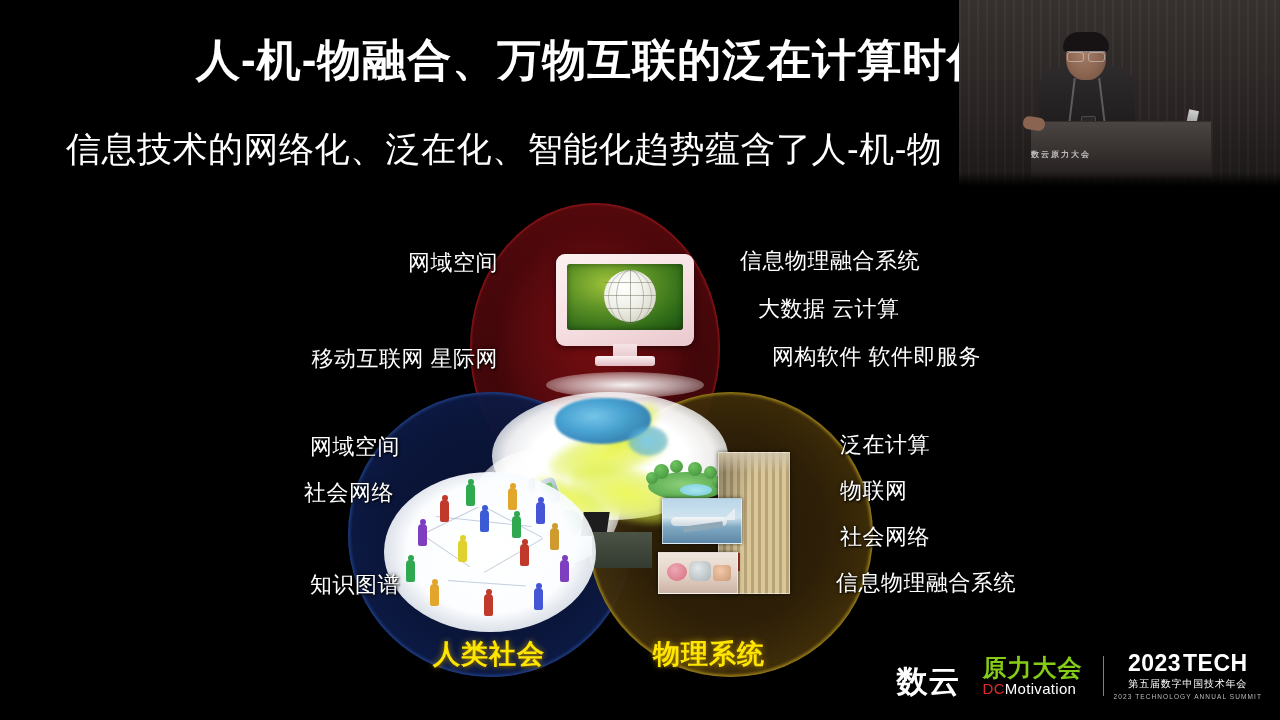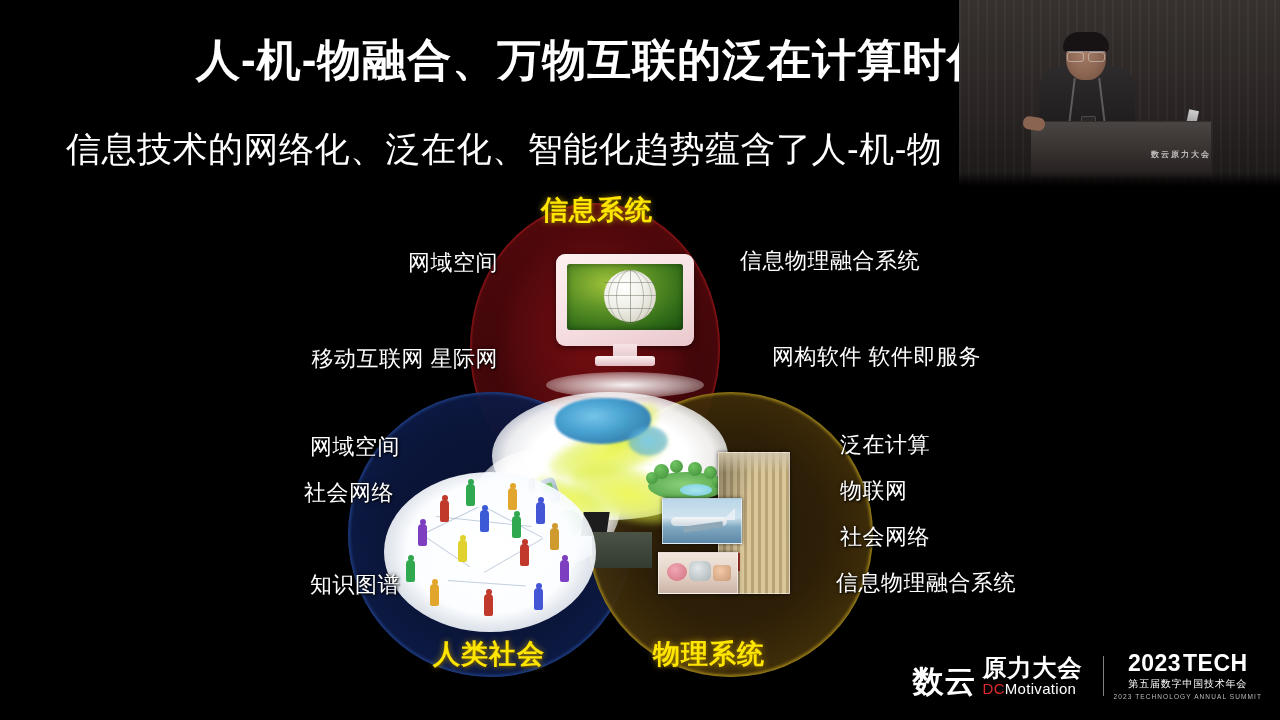--- a/index.html
+++ b/index.html
@@ -380,33 +380,33 @@
     position: absolute;
     right: 18px; bottom: 18px;
     height: 52px;
     display: flex;
     align-items: center;
     gap: 0;
   }
   .logo-left {
     display: flex;
     align-items: flex-end;
-    gap: 6px;
+    gap: 22px;
     padding-right: 10px;
   }
   .logo-cn {
     font-size: 31px;
     font-weight: bold;
     color: #ffffff;
     letter-spacing: 1px;
     line-height: 1;
   }
   .logo-stack { display: flex; flex-direction: column; gap: 1px; }
   .logo-cn2 {
-    font-size: 24px; font-weight: bold; color: #ffffff;
+    font-size: 24px; font-weight: bold; color: #84cc16;
     letter-spacing: 1px; line-height: 1.05;
   }
   .logo-en {
     font-size: 15px; line-height: 1.1; letter-spacing: 0.3px;
     font-weight: normal;
   }
   .logo-en .dc { color: #e02a2a; }
   .logo-en .mot { color: #ffffff; }
   .logo-div {
     width: 1px; height: 40px;
@@ -438,25 +438,24 @@
       linear-gradient(180deg,#3a3432 0%, #2b2625 60%, #1c1918 100%);
   }
   #pip .podium {
     position: absolute; left: 72px; bottom: 8px;
     width: 180px; height: 56px;
     background: linear-gradient(180deg, #4a4442 0%, #36302f 55%, #221e1d 100%);
     border-top: 1px solid rgba(255,255,255,0.08);
   }
   #pip .podium-text {
     position: absolute; left: 0; right: 0; bottom: 18px;
-    text-align: right;
+    text-align: left;
     font-size: 8px; letter-spacing: 2px;
     color: rgba(235,235,235,0.75);
     font-weight: bold;
-    padding-left: 28px;
   }
   #pip .body {
     position: absolute; left: 80px; bottom: 48px;
     width: 96px; height: 72px;
     border-radius: 22px 22px 4px 4px;
     background: linear-gradient(180deg, #2d2b2c 0%, #232122 60%, #191718 100%);
   }
   #pip .head {
     position: absolute; left: 107px; bottom: 106px;
     width: 40px; height: 48px;
@@ -607,28 +606,28 @@
       <div class="fuse"></div>
         <div class="wing"></div>
         <div class="tail"></div>
     </div>
     <div class="photo photo-machine">
       <div class="m1"></div>
         <div class="m2"></div>
         <div class="m3"></div>
     </div>
 
-    <div class="venn-title t-info">信息系统</div>
     <div class="venn-title t-human">人类社会</div>
     <div class="venn-title t-phys">物理系统</div>
 
     <div class="kw kw-r" style="left:268px;top:68px;width:230px;">网域空间</div>
     <div class="kw kw-r" style="left:238px;top:164px;width:260px;">移动互联网  星际网</div>
 
     <div class="kw" style="left:740px;top:66px;">信息物理融合系统</div>
+    <div class="kw" style="left:758px;top:114px;">大数据      云计算</div>
     <div class="kw" style="left:772px;top:162px;">网构软件   软件即服务</div>
 
     <div class="kw kw-r" style="left:178px;top:252px;width:222px;">网域空间</div>
     <div class="kw kw-r" style="left:178px;top:298px;width:216px;">社会网络</div>
     <div class="kw kw-r" style="left:178px;top:390px;width:222px;">知识图谱</div>
 
     <div class="kw" style="left:840px;top:250px;">泛在计算</div>
     <div class="kw" style="left:840px;top:296px;">物联网</div>
     <div class="kw" style="left:840px;top:342px;">社会网络</div>
     <div class="kw" style="left:836px;top:388px;">信息物理融合系统</div>

